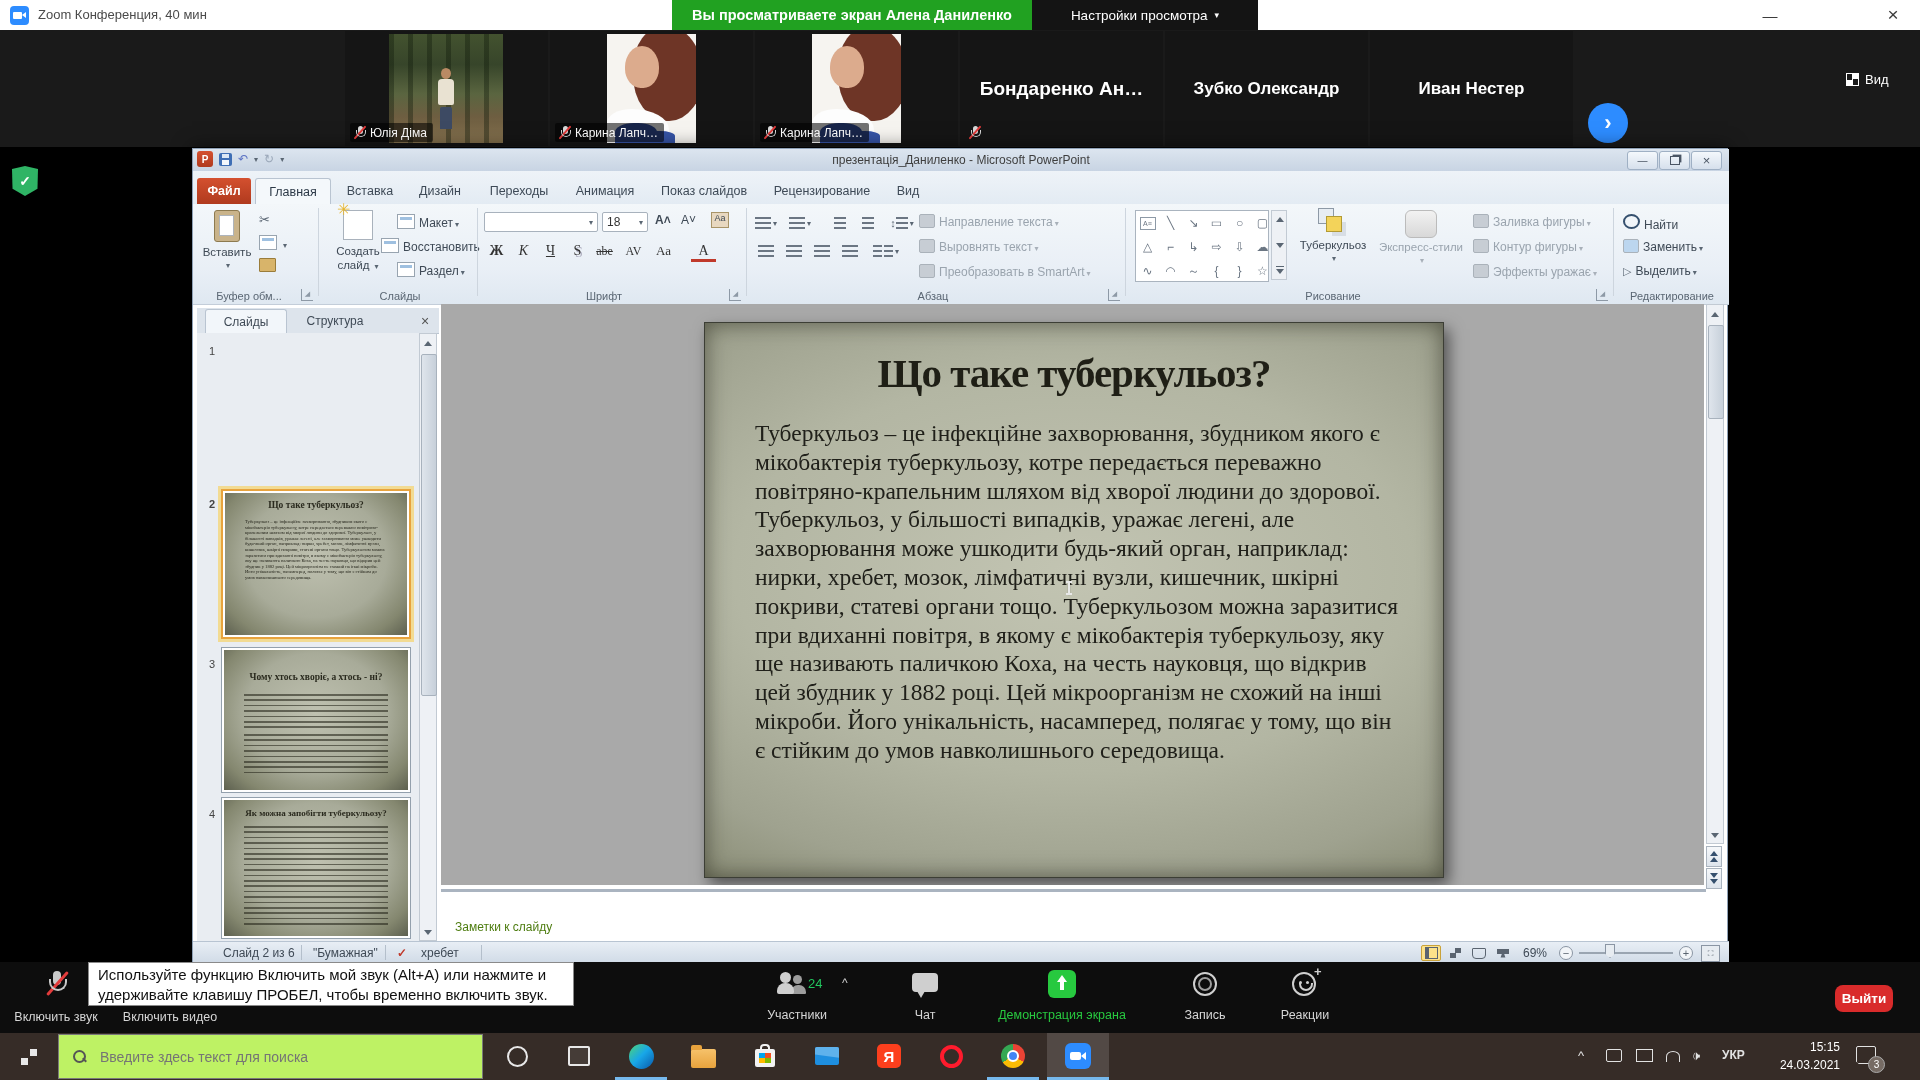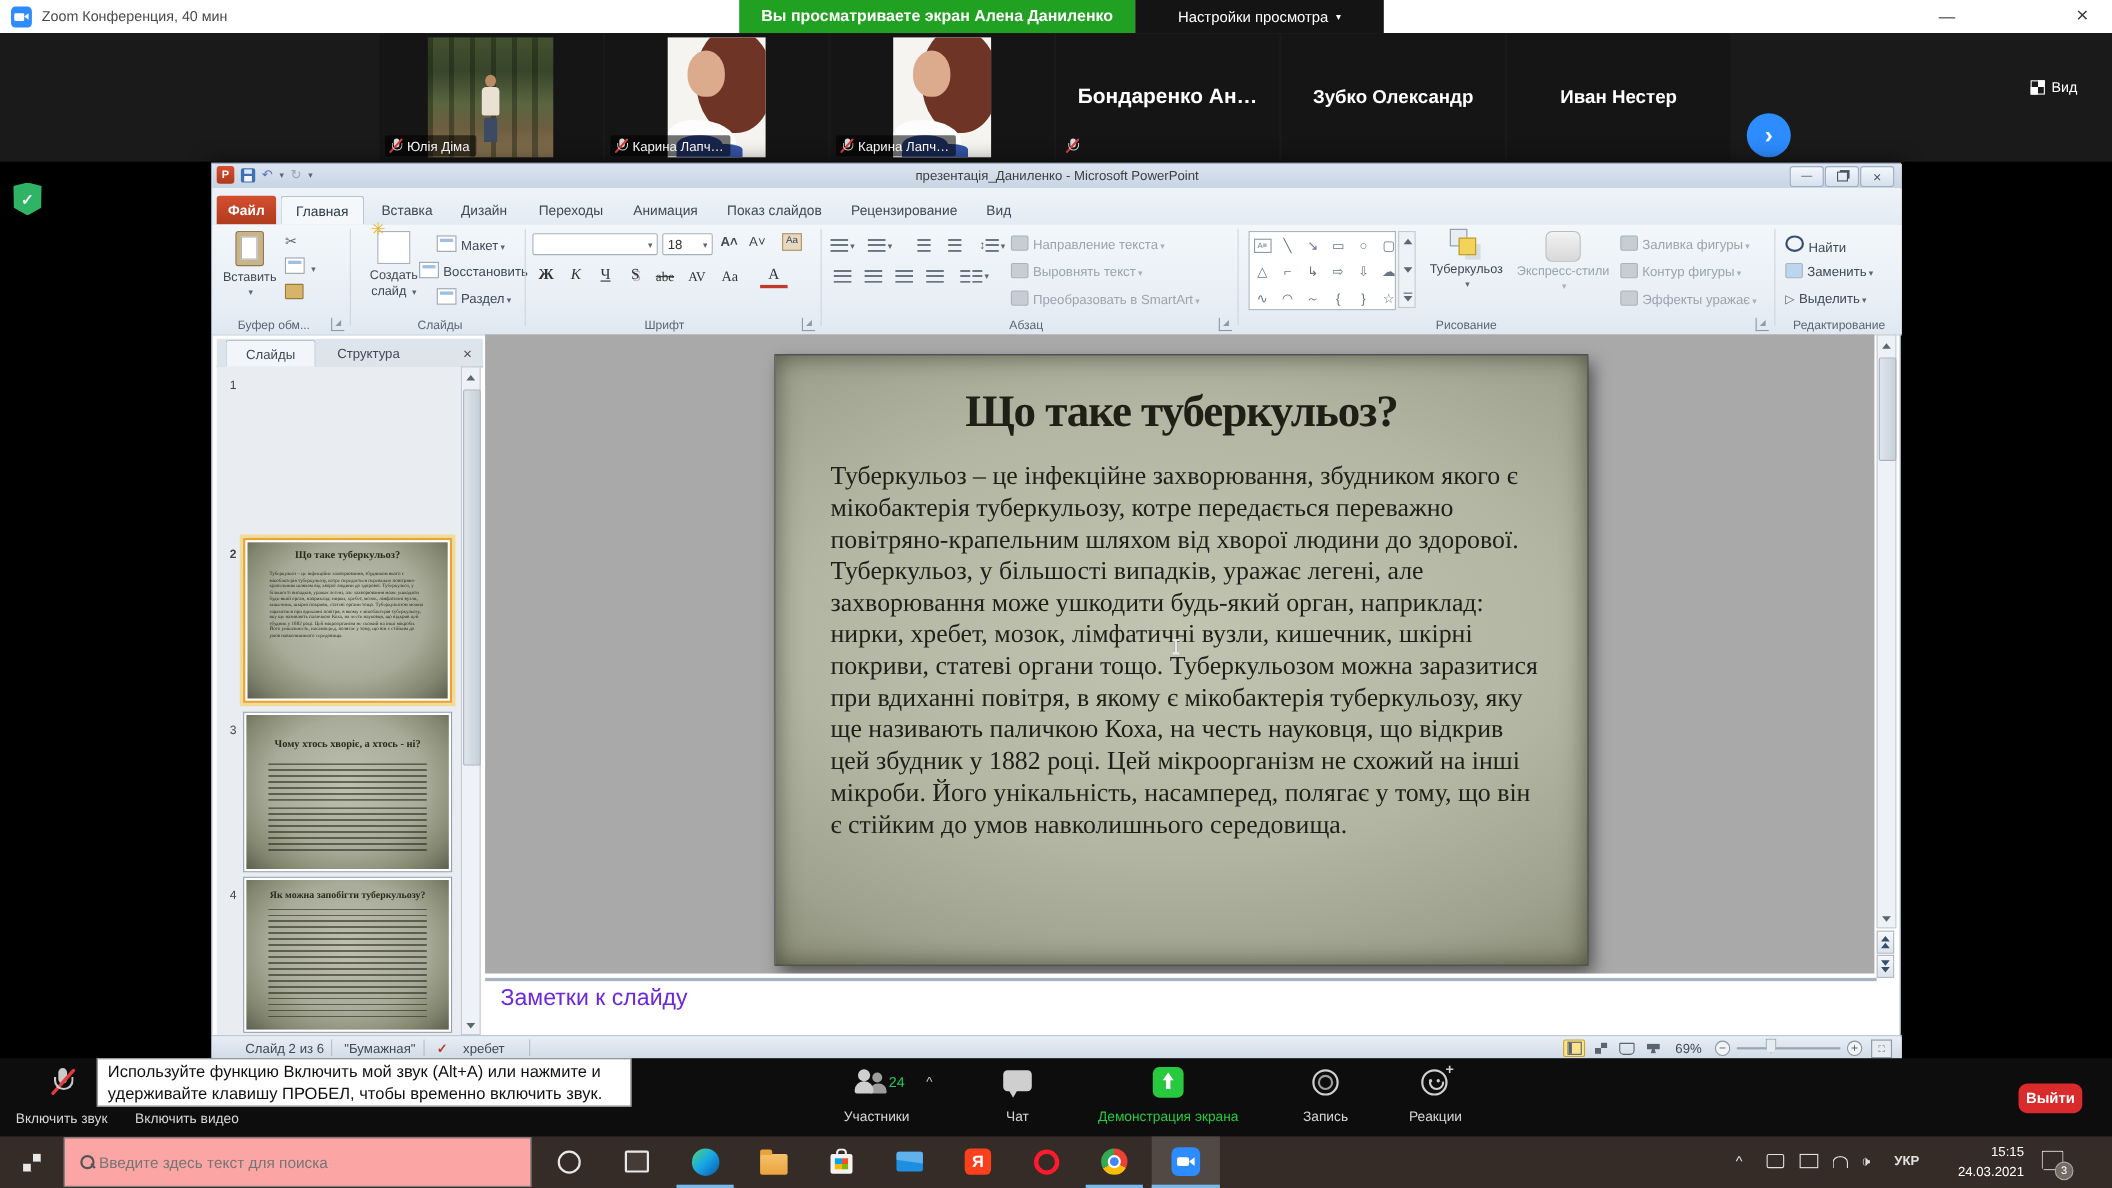--- a/index.html
+++ b/index.html
@@ -144,21 +144,21 @@
      background:radial-gradient(ellipse 115% 90% at 50% 45%,#c2c4b2 0%,#b3b6a3 40%,#9fa28f 62%,#84876f 80%,#63665a 91%,#4c4f44 100%);
      box-shadow:inset 0 0 22px rgba(25,25,15,.55),5px 7px 14px rgba(0,0,0,.5)}
   .stitle{position:absolute;left:0;right:0;top:26px;text-align:center;font-family:"Liberation Serif",serif;
           font-size:41px;font-weight:600;color:#1f1f16;letter-spacing:-1px}
   .sbody{position:absolute;left:50px;top:96px;width:652px;font-family:"Liberation Serif",serif;
          font-size:23.5px;line-height:28.8px;color:#20201a}
   .ibeam{position:absolute;width:2px;height:14px;background:#e8e8e8;box-shadow:0 0 1px #555}
   .ibeam::before,.ibeam::after{content:"";position:absolute;left:-2px;width:6px;height:2px;background:#e8e8e8}
   .ibeam::after{bottom:0}
   .notes{left:248px;top:740px;width:1265px;height:52px;background:#fff;border-top:3px solid #aab4c0;box-sizing:border-box}
-  .notes span{position:absolute;left:14px;top:4px;font-size:21px;color:#6d28d9}
+  .notes span{position:absolute;left:14px;top:28px;font-size:12px;color:#4d7c0f}
   
   .statusbar{left:0;top:792px;width:1536px;height:22px;background:linear-gradient(#e8eef5,#cfdae6);
              border-top:1px solid #b8c4d2;font-size:12px;color:#3f4a56}
   .stat-item{position:absolute;top:4px;white-space:nowrap}
   .sdiv{position:absolute;top:3px;width:1px;height:15px;background:#b4bfcb}
   .viewico{position:absolute;top:3px;width:20px;height:16px;display:flex;align-items:center;justify-content:center}
   .viewico.on{background:#fce28a;border:1px solid #c9a23a;border-radius:2px;box-sizing:border-box}
   .vi1{width:11px;height:10px;border:1.4px solid #5a6470;box-shadow:inset 3px 0 0 #5a6470}
   .vi2{width:11px;height:10px;background:conic-gradient(#5a6470 0 25%,transparent 0 50%,#5a6470 0 75%,transparent 0)}
   .vi3{width:12px;height:9px;border:1.4px solid #5a6470;border-radius:1px 1px 4px 4px}
@@ -199,22 +199,22 @@
   
   .tooltip{left:88px;top:962px;width:486px;height:44px;background:#fff;border:1px solid #8a8a8a;box-sizing:border-box;
            padding:2px 9px;font-size:15px;color:#111;line-height:20px;z-index:50}
   
   .tbar{left:0;top:1033px;width:1920px;height:47px;background:#362c27}
   .startbtn{left:0;top:1033px;width:58px;height:47px;display:flex;align-items:center;justify-content:center}
   .winlogo{width:16px;height:16px;background:conic-gradient(#e8e8e8 0 25%,transparent 0 50%,#e8e8e8 0 75%,transparent 0);
            position:relative}
   .winlogo::after{content:"";position:absolute;left:7px;top:0;width:2px;height:16px;background:#362c27;box-shadow:-7px 7px 0 9px transparent}
   .winlogo::before{content:"";position:absolute;left:0;top:7px;width:16px;height:2px;background:#362c27}
-  .searchbox{left:58px;top:1034px;width:425px;height:45px;background:#fca5a5;border:1px solid #7a7a7a;box-sizing:border-box;
-             display:flex;align-items:center;padding-left:14px;gap:2px}
+  .searchbox{left:58px;top:1034px;width:425px;height:45px;background:#bef264;border:1px solid #7a7a7a;box-sizing:border-box;
+             display:flex;align-items:center;padding-left:14px;gap:12px}
   .magico{width:13px;height:13px;position:relative;flex:0 0 13px}
   .magico::before{content:"";position:absolute;left:0;top:0;width:9px;height:9px;border:2px solid #555;border-radius:50%}
   .magico::after{content:"";position:absolute;left:9px;top:9px;width:5px;height:2px;background:#555;transform:rotate(45deg)}
   .searchbox input{border:none;background:transparent;outline:none;font-size:14px;color:#444;width:360px;font-family:"Liberation Sans",sans-serif}
   .tico{position:absolute;top:1041px;width:30px;height:30px;display:flex;align-items:center;justify-content:center}
   .cortana{width:21px;height:21px;border:2.5px solid #e8e8e8;border-radius:50%;box-sizing:border-box}
   .taskview{width:18px;height:16px;border:2px solid #e8e8e8;border-radius:2px;position:relative;background:rgba(255,255,255,.08)}
   .edgeico{width:25px;height:25px;border-radius:50%;background:linear-gradient(135deg,#4fd675 0%,#18a7e8 48%,#0a57a8 100%)}
   .folderico{width:25px;height:19px;background:linear-gradient(#f6c26b,#e8a33d);border-radius:2px;position:relative;margin-top:4px}
   .folderico::before{content:"";position:absolute;left:0;top:-4px;width:11px;height:5px;background:#e8a33d;border-radius:2px 2px 0 0}

